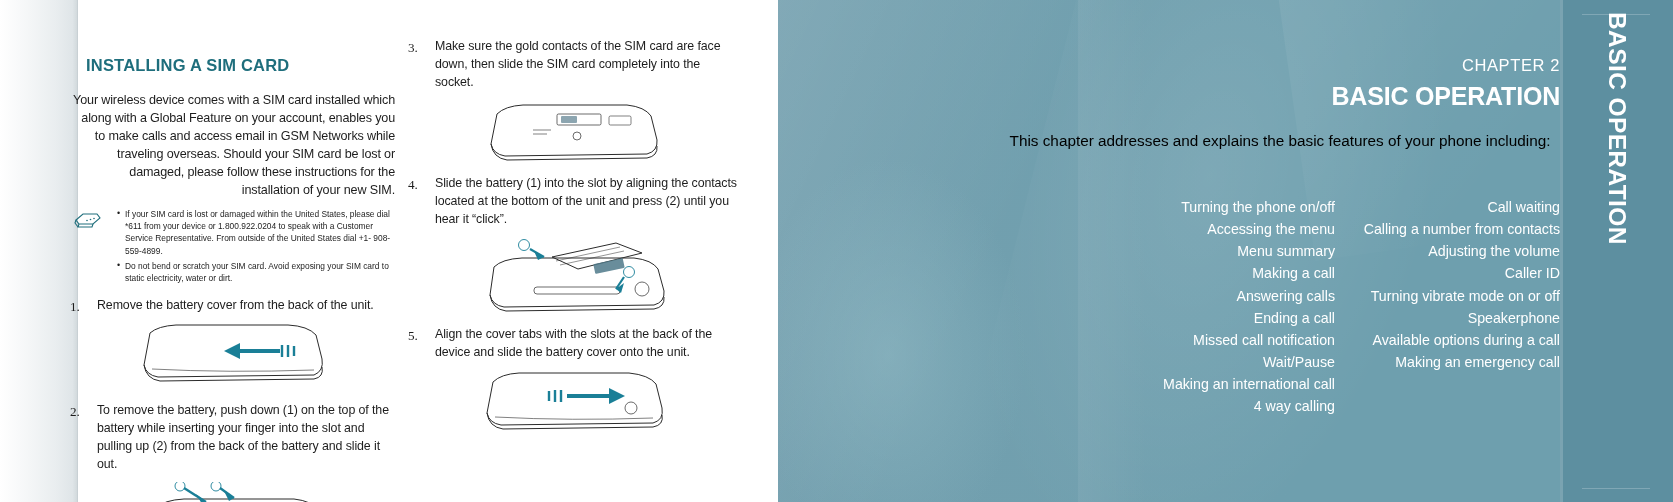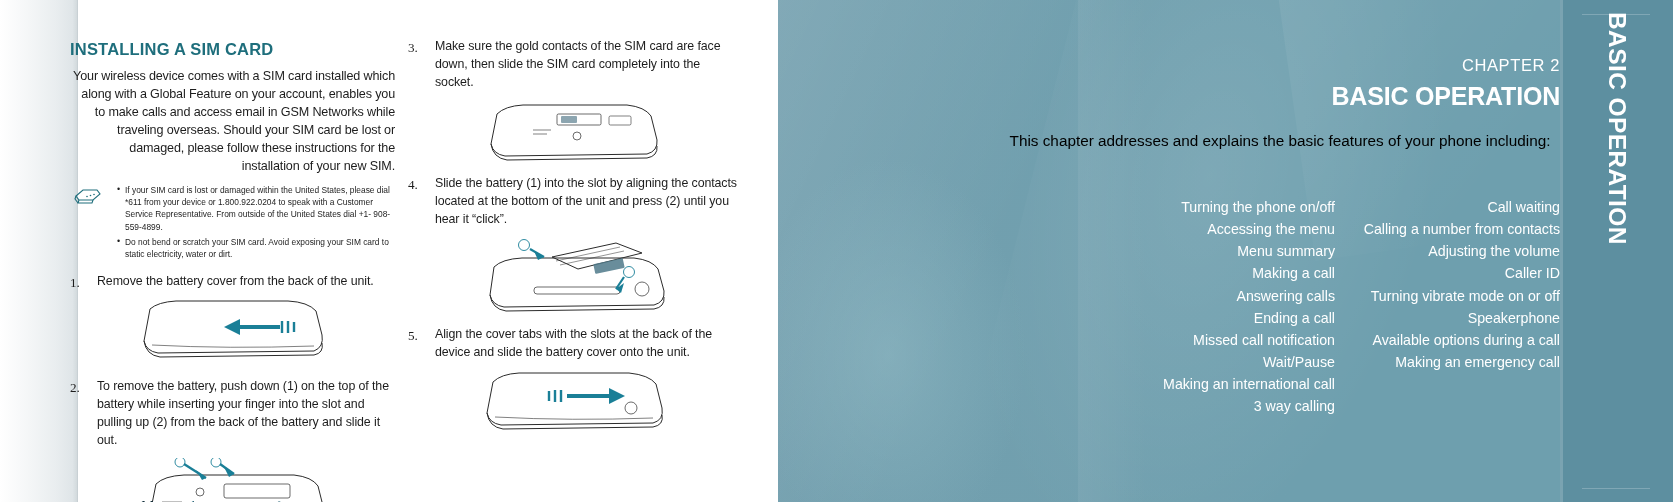--- a/index.html
+++ b/index.html
@@ -24,21 +24,21 @@
   .gutter-line{
     position:absolute;left:77px;top:0;width:1px;height:502px;background:#c8d0d4;
   }
 
   
   .col{position:absolute;top:0;}
   .col-1{left:70px;width:325px;}
   .col-2{left:408px;width:330px;}
 
   h1.section-title{
-    margin:0;
+    margin:16px;
     font-family:"Liberation Sans", sans-serif;
     font-weight:bold;
     font-size:16.5px;
     letter-spacing:.2px;
     color:#1e6e7c;
     padding-top:40px;
   }
   p.body{
     margin:8px 0 0 0;
     font-size:12.6px;
@@ -346,21 +346,21 @@
         <div class="feature-col">
           <div>Turning the phone on/off</div>
           <div>Accessing the menu</div>
           <div>Menu summary</div>
           <div>Making a call</div>
           <div>Answering calls</div>
           <div>Ending a call</div>
           <div>Missed call notification</div>
           <div>Wait/Pause</div>
           <div>Making an international call</div>
-          <div>3 way calling</div>
+          <div>4 way calling</div>
         </div>
         <div class="feature-col">
           <div>Call waiting</div>
           <div>Calling a number from contacts</div>
           <div>Adjusting the volume</div>
           <div>Caller ID</div>
           <div>Turning vibrate mode on or off</div>
           <div>Speakerphone</div>
           <div>Available options during a call</div>
           <div>Making an emergency call</div>

